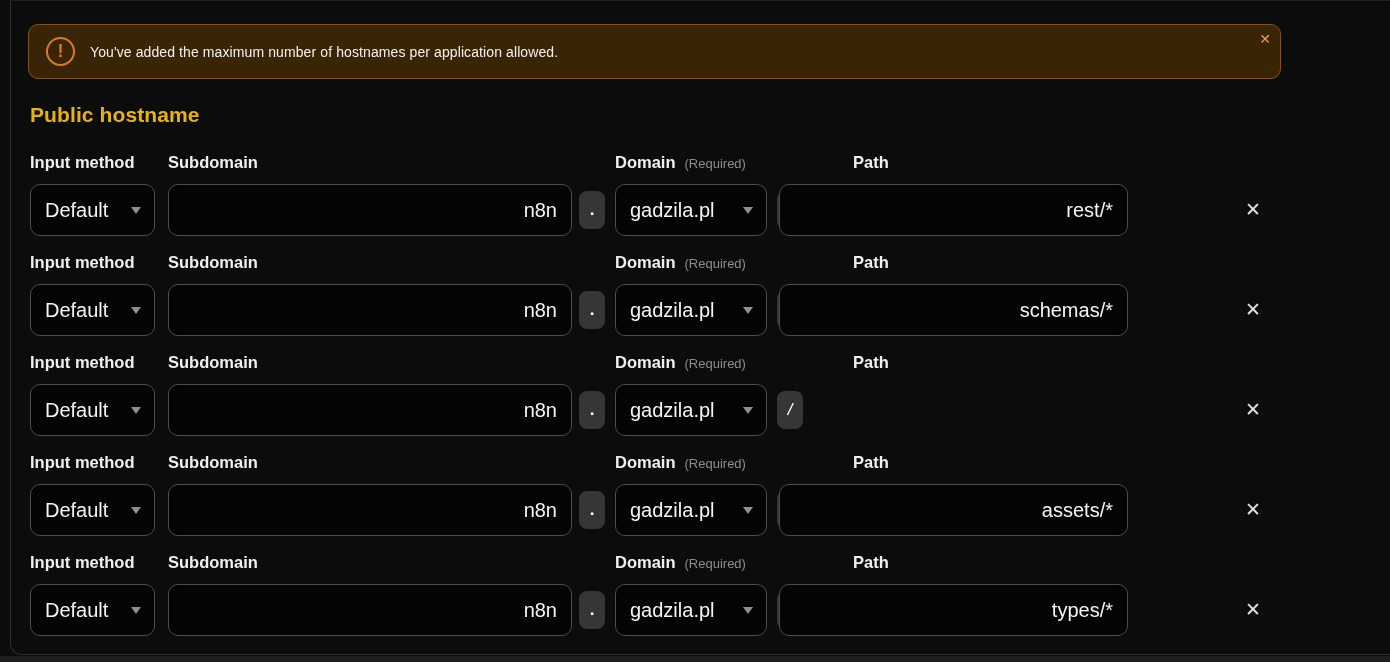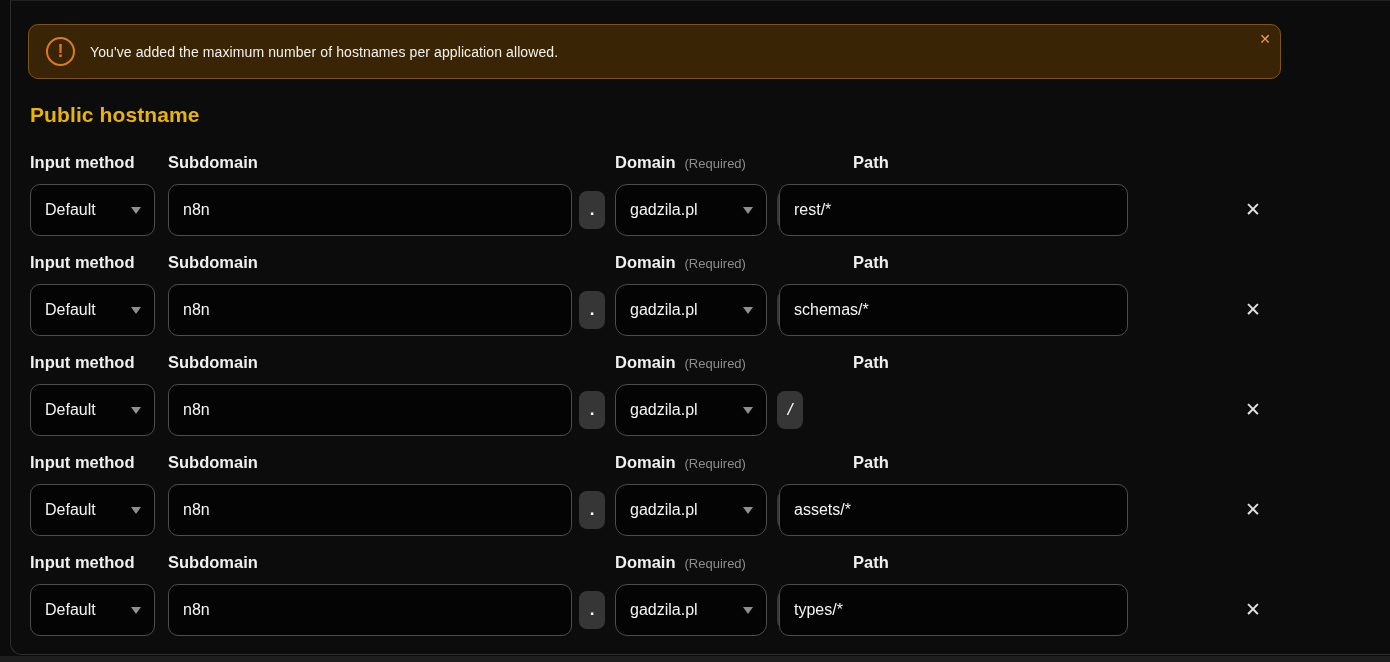--- a/index.html
+++ b/index.html
@@ -125,44 +125,44 @@
   }
 
   .input, .select {
     position: absolute;
     top: 33px;
     height: 52px;
     background: #040404;
     border: 1px solid #4d4d4d;
     border-radius: 10px;
     color: #f5f5f5;
-    font-size: 16px;
+    font-size: 20px;
     font-family: "Liberation Sans", sans-serif;
   }
-  .input { padding: 12px 14px; outline: none; }
+  .input { padding: 12px 14px; outline: none; text-align: right; }
   .input.focused { border: 1.5px solid #2268e8; }
 
   .select {
     display: flex;
     align-items: center;
     justify-content: space-between;
     padding: 0 13px 0 14px;
     cursor: pointer;
   }
   .caret {
     width: 0; height: 0;
     border-left: 5.5px solid transparent;
     border-right: 5.5px solid transparent;
     border-top: 7px solid #8f8f8f;
     margin-left: 8px;
     flex: 0 0 auto;
   }
   .method-select { left: 30px;  width: 125px; }
   .subdomain-input { left: 168px; width: 404px; }
-  .domain-select { left: 615px; width: 152px; border-radius: 12px; }
+  .domain-select { left: 615px; width: 152px; }
   .path-input { left: 779px; width: 349px; }
 
   .chip {
     position: absolute;
     top: 40px;
     width: 26px;
     height: 38px;
     background: #363636;
     border-radius: 8px;
     color: #ffffff;

